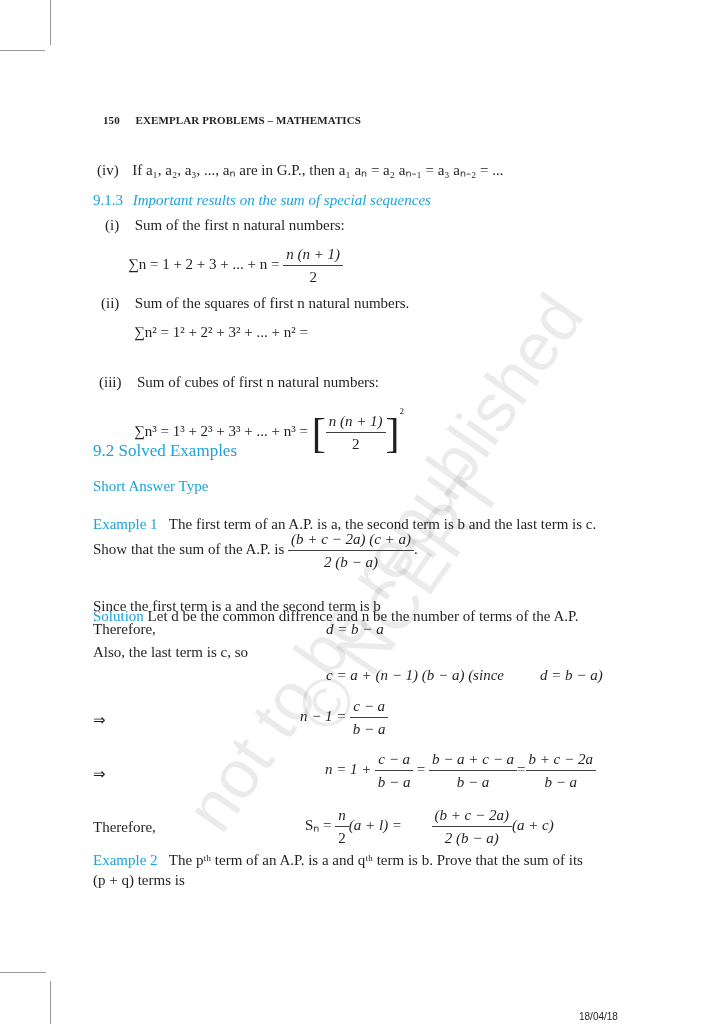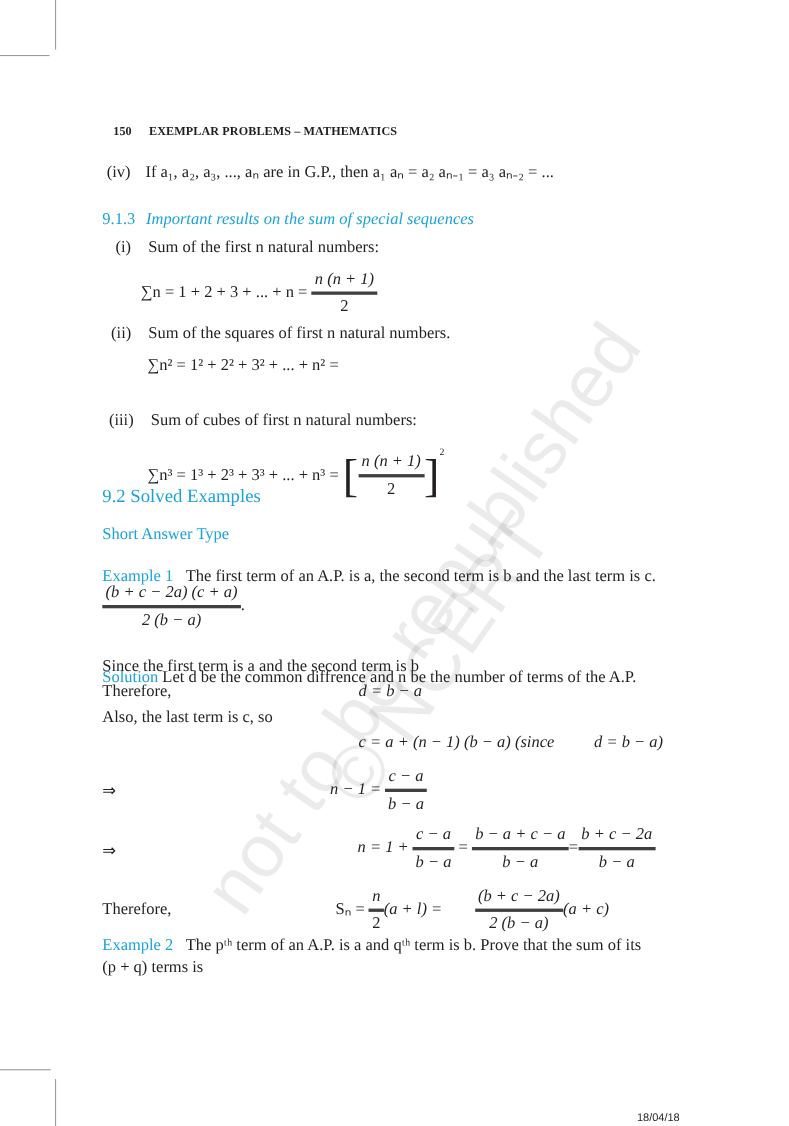--- a/index.html
+++ b/index.html
@@ -8,21 +8,21 @@
   .crop { position:absolute; background:#9a9a9a; }
   .abs { position:absolute; white-space:nowrap; }
   .header { font-size:11px; letter-spacing:0.1px; color:#231f20;font-weight:bold; }
   .txt { font-size:15px; line-height:18px; }
   .i { font-style:italic; }
   .blue { color:#1ba3da; font-weight:normal; }
   .sec { font-size:15px; }
   .h2 { font-size:17px; }
   sub, sup { font-size:9px; }
   .frac { display:inline-block; vertical-align:middle; text-align:center; }
-  .frac .num { display:block; padding:0 3px 2px; border-bottom:3px solid #404040; }
+  .frac .num { display:block; padding:0 3px 2px; border-bottom:1px solid #404040; }
   .frac .den { display:block; padding-top:2px; }
   .bracket { display:inline-block; vertical-align:middle; font-size:42px; line-height:40px; font-weight:100; }
   .watermark { position:absolute; font-family:"Liberation Sans", sans-serif; color:rgba(0,0,0,0.08);
                font-size:68px; transform-origin:left top; white-space:nowrap; pointer-events:none; }
   .footer-date { font-family:"Liberation Sans", sans-serif; font-size:10px;margin-top:28px; }
 </style>
 </head>
 <body>
 
 <div class="crop" style="left:50px;top:0;width:1px;height:45px;"></div>
@@ -32,21 +32,21 @@
 
 <div class="watermark" style="left:280px;top:700px;transform:rotate(-55deg);">© NCERT</div>
 <div class="watermark" style="left:170px;top:800px;transform:rotate(-55deg);">not to be republished</div>
 
 <div class="abs header" style="left:103px;top:114px;">
   <span>150</span>
   <span style="display:inline-block;width:10px;"></span>
   <span>EXEMPLAR PROBLEMS – MATHEMATICS</span>
 </div>
 
-<div class="abs txt" style="left:97px;top:148px;">
+<div class="abs txt" style="left:97px;top:161px;">
   <span>(iv)</span>
   <span style="display:inline-block;width:6px;"></span>
   <span>If a₁, a₂, a₃, ..., aₙ are in G.P., then a₁ aₙ = a₂ aₙ₋₁ = a₃ aₙ₋₂ = ...</span>
 </div>
 
 <div class="abs blue sec" style="left:93px;top:192px;">
   <span>9.1.3</span>
   <span class="i" style="margin-left:6px;">Important results on the sum of special sequences</span>
 </div>
 
@@ -87,20 +87,21 @@
 
 <div class="abs blue h2" style="left:93px;top:441px;">9.2 Solved Examples</div>
 <div class="abs blue sec" style="left:93px;top:478px;">Short Answer Type</div>
 
 <div class="abs txt" style="left:93px;top:501px;margin-top:14px;">
   <span class="blue">Example 1</span>
   <span style="display:inline-block;width:4px;"></span>
   <span>The first term of an A.P. is a, the second term is b and the last term is c.</span>
 </div>
 <div class="abs txt" style="left:93px;top:530px;">
+  <span>Show that the sum of  the A.P. is</span>
   <span class="frac">
     <span class="num i">(b + c − 2a) (c + a)</span>
     <span class="den i">2 (b − a)</span>
   </span>.
 </div>
 
 <div class="abs txt" style="left:93px;top:575px;margin-top:32px;">
   <span class="blue">Solution</span>
   <span>Let d be the common diffrence and n be the number of terms of the A.P.</span>
 </div>

